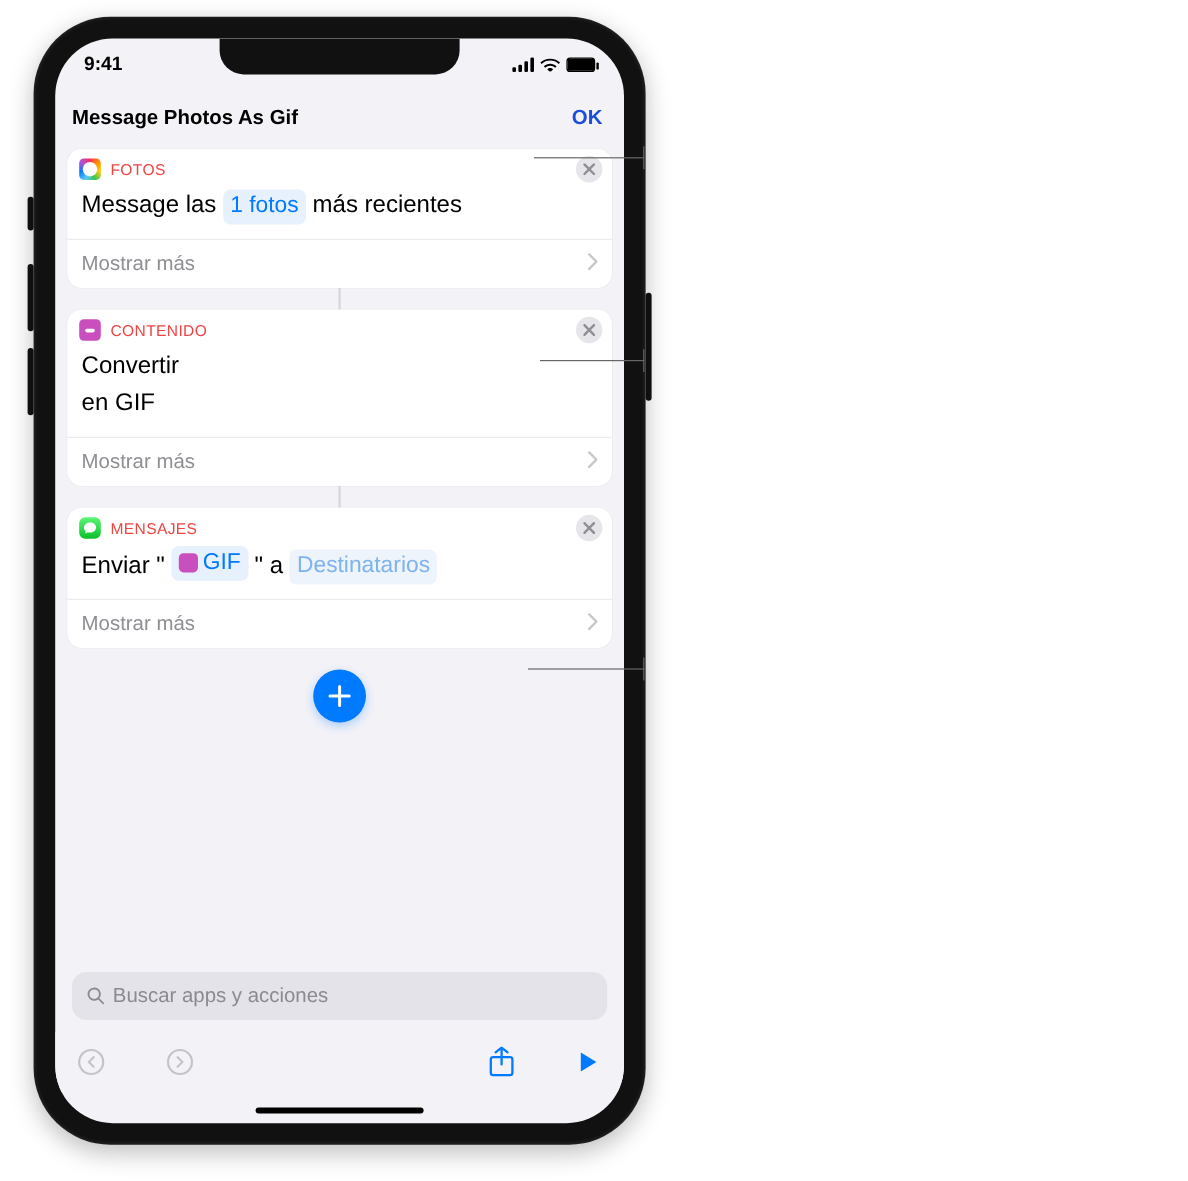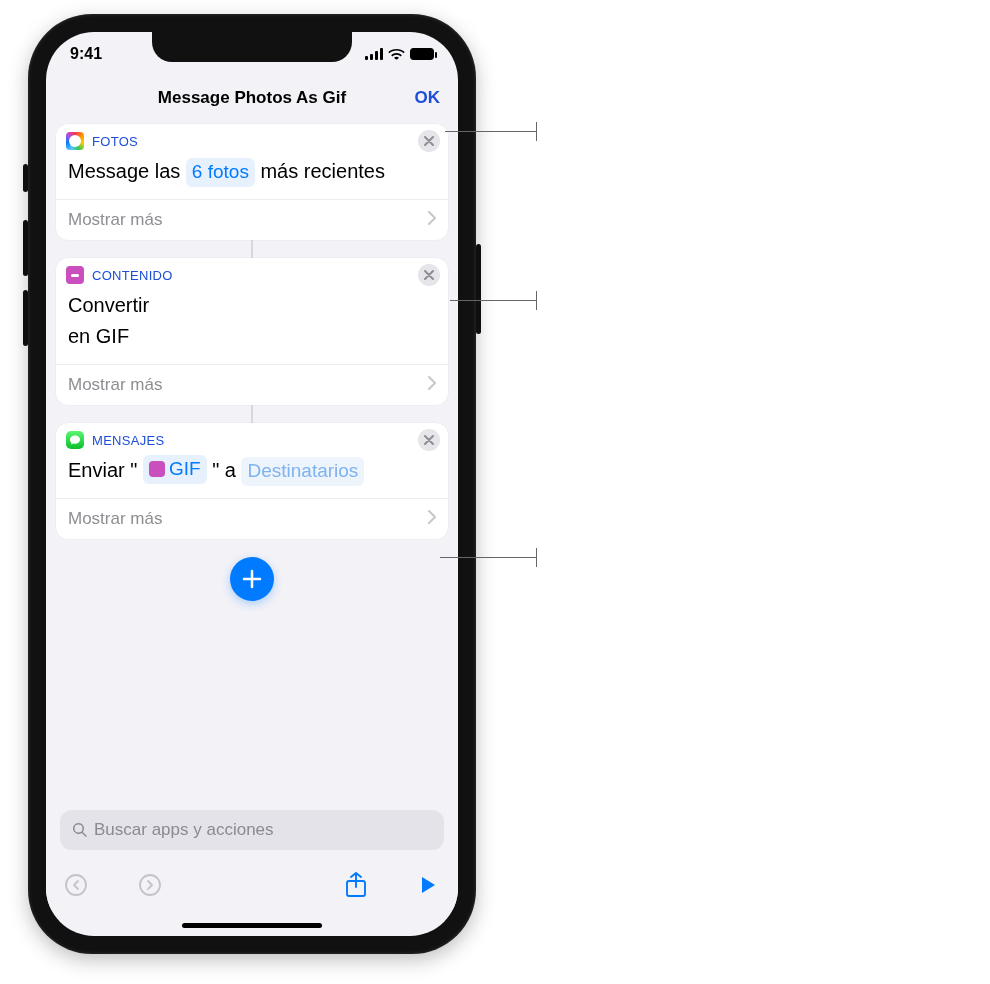--- a/index.html
+++ b/index.html
@@ -10,21 +10,21 @@
     height: 984px;
     position: relative;
     overflow: hidden;
   }
 
   
   .phone {
     position: absolute;
     left: 28px;
     top: 14px;
-    width: 448px;
+    width: 510px;
     height: 940px;
     background: #111;
     border-radius: 64px;
     box-shadow: 0 6px 20px rgba(0,0,0,.25), inset 0 0 4px rgba(255,255,255,.15);
     padding: 18px;
   }
   
   .side-btn { position: absolute; background:#0f0f10; border-radius:3px; }
   .sbtn-mute  { left:-5px; top:150px; width:5px; height:28px; }
   .sbtn-volu  { left:-5px; top:206px; width:5px; height:56px; }
@@ -77,21 +77,21 @@
     content:""; position:absolute; right:-4px; top:3px; width:2.5px; height:6px;
     background:#000; border-radius:1px;
   }
   .battery .fill{ width:100%; height:100%; background:#000; border-radius:1px;}
 
   
   .navbar {
     height: 44px;
     display:flex;
     align-items:center;
-    justify-content:center;
+    justify-content:flex-start;
     position:relative;
     padding: 0 14px;
   }
   .nav-title { font-size:17px; font-weight:600; color:#000;}
   .nav-ok {
     position:absolute; right:18px;
     font-size:17px; font-weight:600; color:#1d4ed8;
   }
 
   
@@ -107,21 +107,21 @@
     border-radius:12px;
     box-shadow: 0 0 0 0.5px rgba(0,0,0,.05);
     overflow:hidden;
   }
   .card-head {
     display:flex; align-items:center; gap:8px;
     padding:8px 10px 2px 10px;
     position: relative;
   }
   .card-head .cat {
-    font-size:13px; letter-spacing:.3px; color:#1d4ed8;
+    font-size:13px; letter-spacing:.3px; color:#ef4444;
   }
   .card-head .close {
     position:absolute; right:8px; top:6px;
     width:22px; height:22px; border-radius:11px;
     background:#e5e5ea; display:flex; align-items:center; justify-content:center;
     color:#8e8e93;
   }
   .card-body {
     padding: 4px 12px 12px 12px;
     font-size:20px; font-weight:400; color:#000;
@@ -257,21 +257,21 @@
           <span class="cat">FOTOS</span>
           <span class="close">
             <svg width="10" height="10" viewBox="0 0 10 10">
                 <path fill="#8e8e93" d="M1 1l8 8M9 1L1 9" stroke="#8e8e93" stroke-width="2" stroke-linecap="round"></path>
               </svg>
           </span>
         </div>
         <div class="card-body">
           <span>Message las </span>
           <span class="token">
-            <span>6 fotos</span>
+            <span>1 fotos</span>
           </span>
           <span> más recientes</span>
         </div>
         <div class="show-more">
           <span>Mostrar más</span>
           <span class="chev">
             <svg width="8" height="14" viewBox="0 0 8 14">
                 <path d="M1 1l6 6-6 6" stroke="#c7c7cc" stroke-width="2" fill="none" stroke-linecap="round" stroke-linejoin="round"></path>
               </svg>
           </span>

